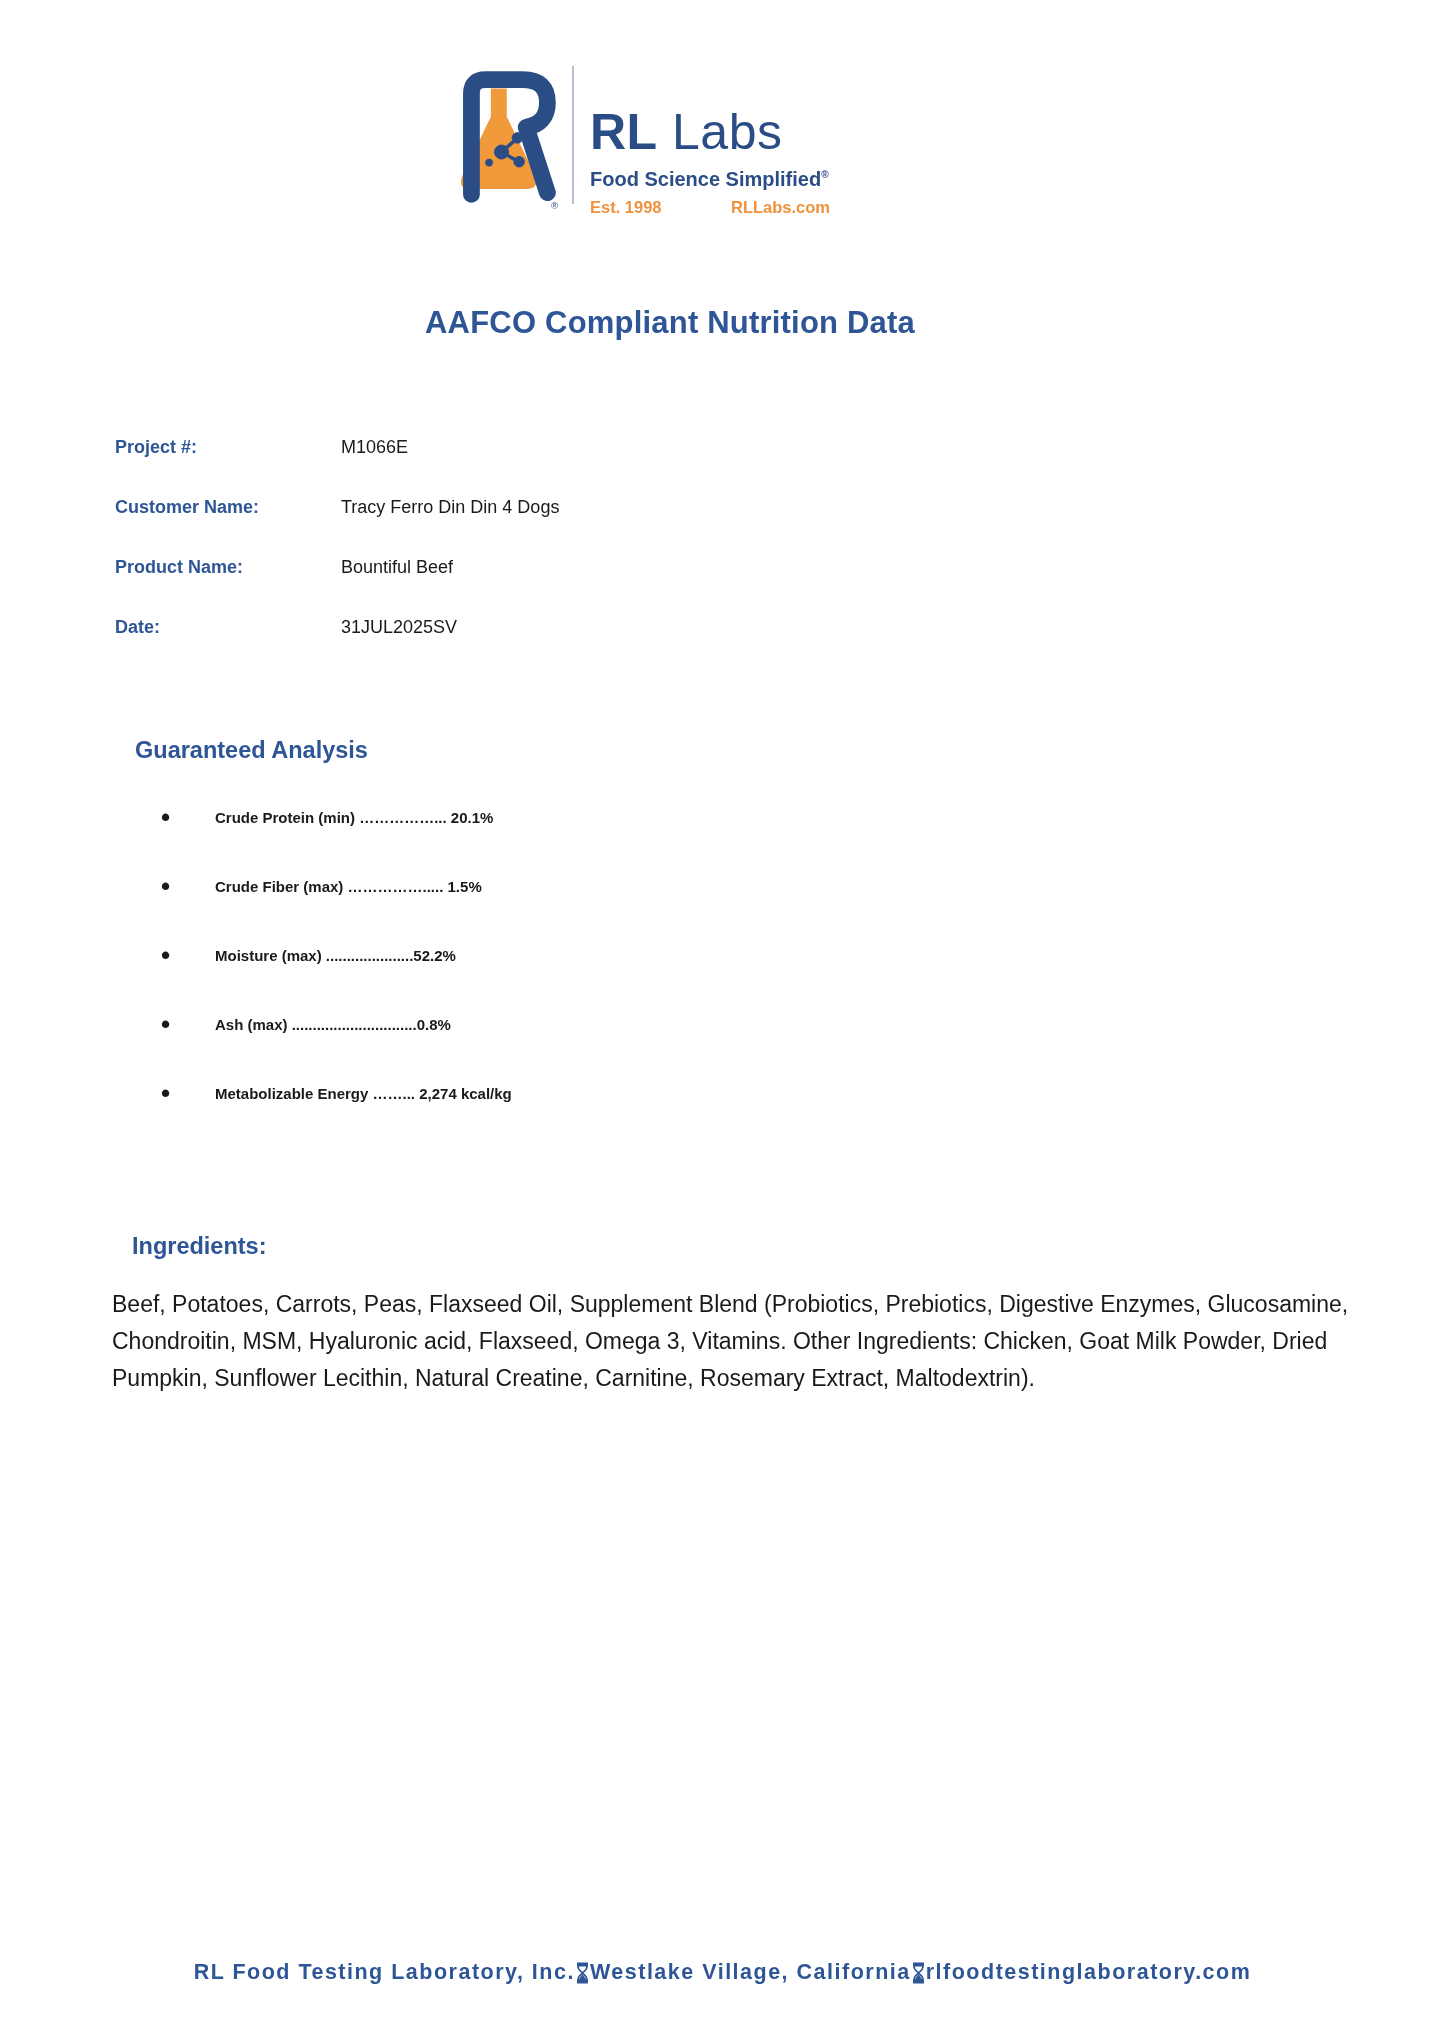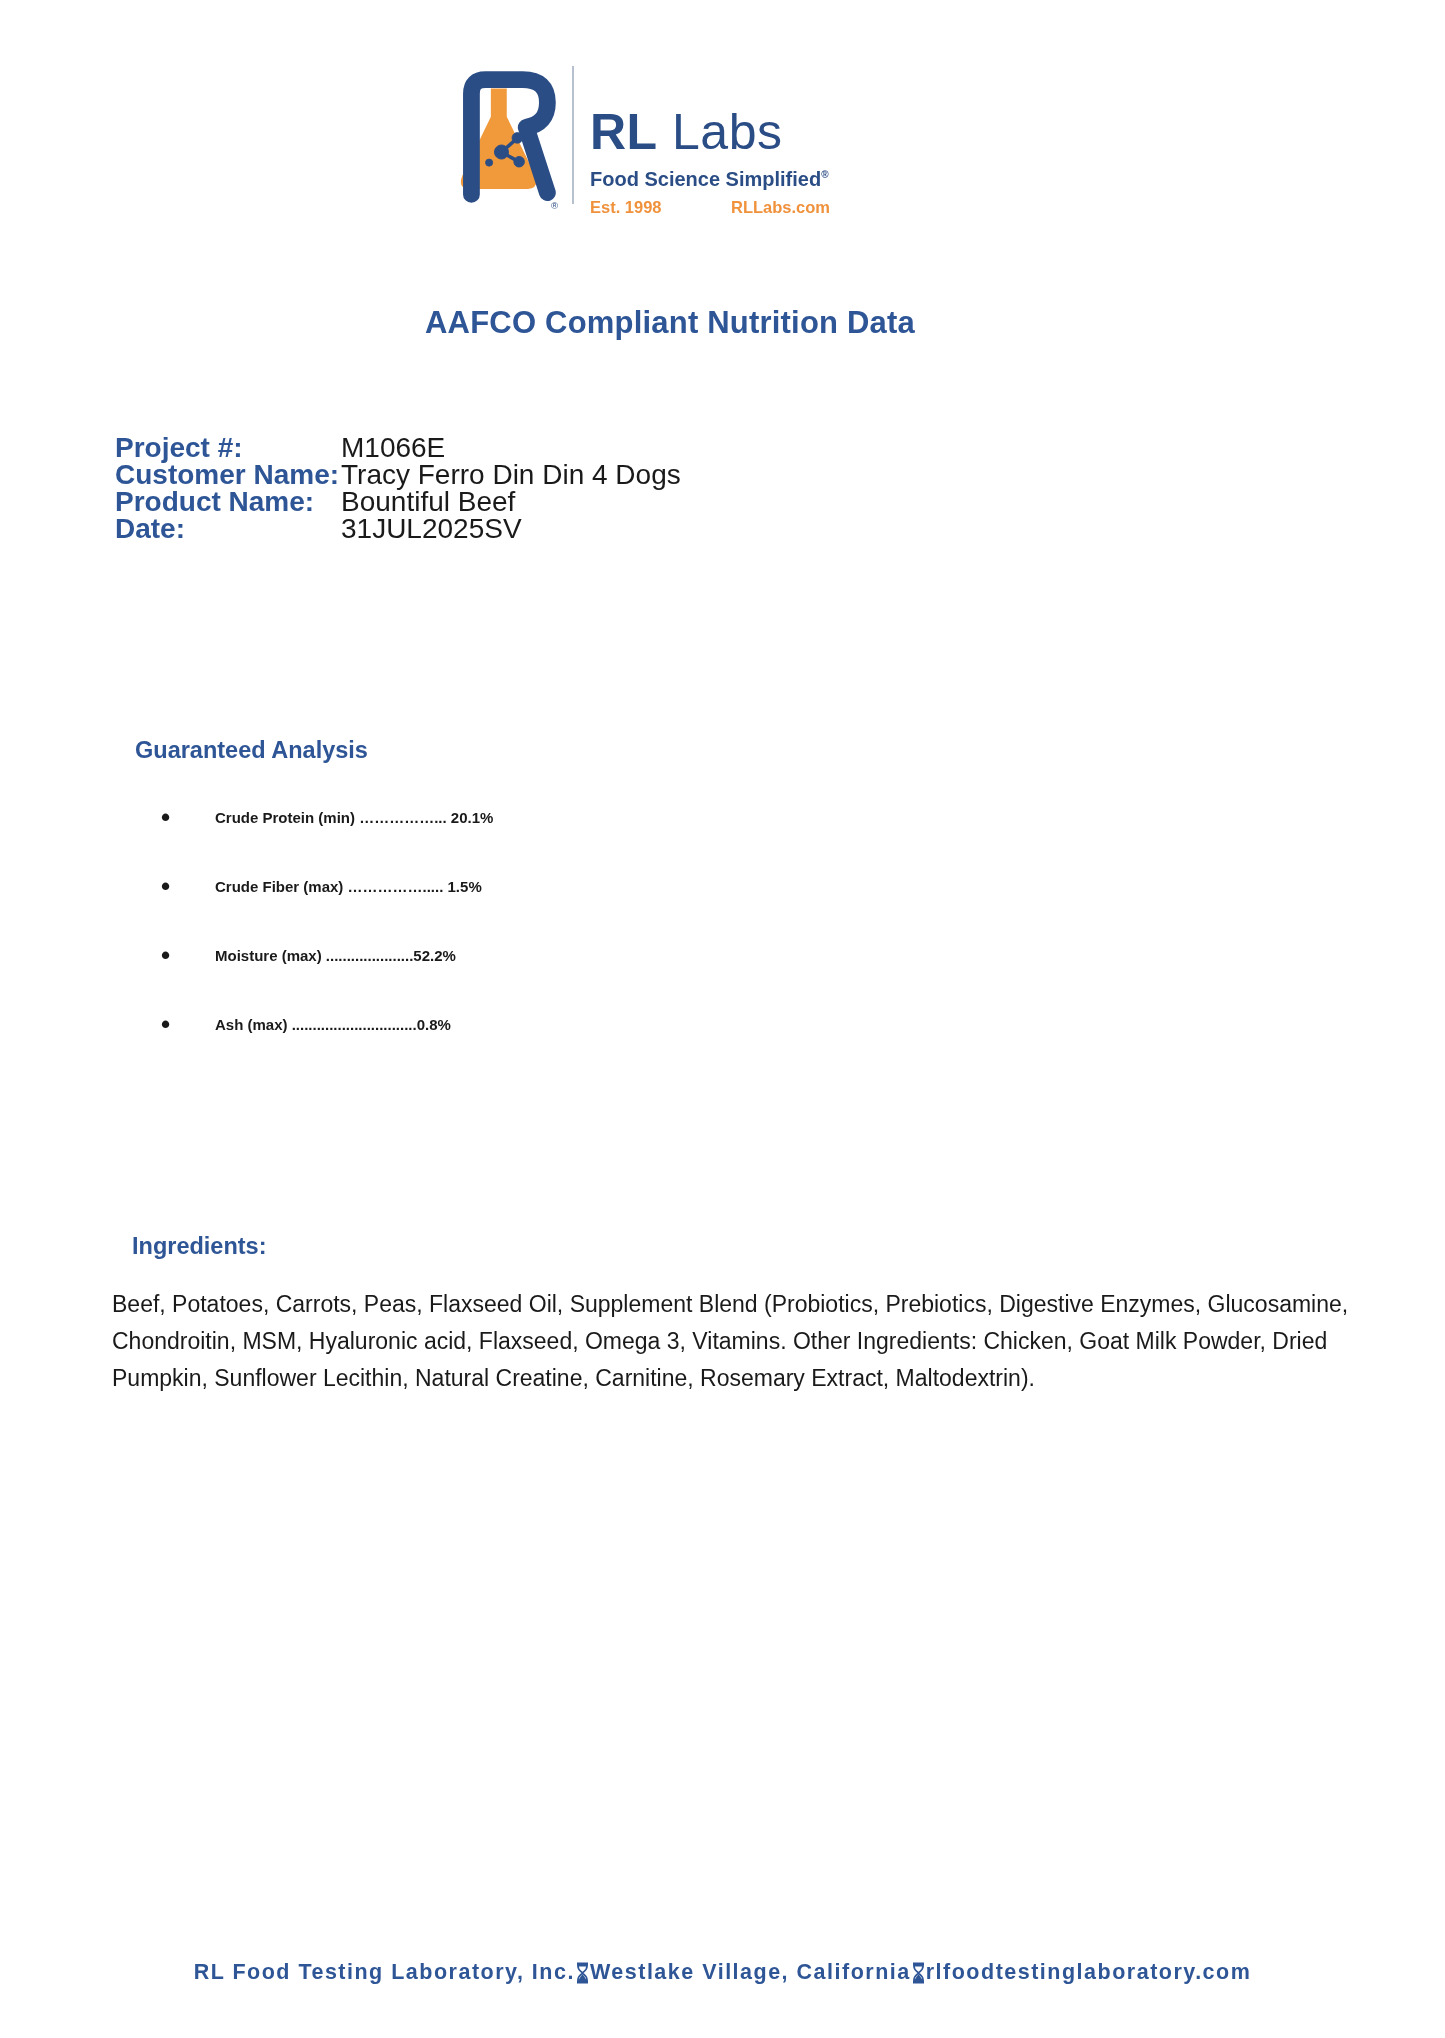--- a/index.html
+++ b/index.html
@@ -23,21 +23,21 @@
   .est-row { display:flex; justify-content:space-between; margin-top:7px; font-size:16.5px; font-weight:700; color:#f0913b; }
 
   
   .doc-title {
     position:absolute; top:305px; left:0; width:1340px; text-align:center;
     font-size:31px; font-weight:700; color:#2e5596; letter-spacing:0.2px;
   }
 
   
   .info { position:absolute; left:115px; top:434px; display:grid;
-          grid-template-columns:226px auto; font-size:28px; line-height:27px; }
+          grid-template-columns:226px auto; row-gap:33px; font-size:18px; line-height:27px; }
   .info .f-label { font-weight:700; color:#2e5596; }
   .info .f-value { color:#1a1a1a; }
 
   
   .ga { position:absolute; left:115px; top:737px; width:900px; }
   .section-heading { font-size:23.5px; font-weight:700; color:#2e5596;margin-left:20px; }
   .ga ul { list-style:none; margin-top:40px; }
   .ga li { position:relative; padding-left:100px; font-size:15px; font-weight:700;
            color:#1a1a1a; line-height:28px; margin-bottom:41px; white-space:nowrap; }
   .ga li::before { content:"•"; position:absolute; left:46px; top:-1px; font-size:26px; }
@@ -100,20 +100,21 @@
   <div class="f-value">31JUL2025SV</div>
 </div>
 
 <div class="ga">
   <div class="section-heading">Guaranteed Analysis</div>
   <ul>
     <li>Crude Protein (min) ……………... 20.1%</li>
     <li>Crude Fiber (max) ……………..... 1.5%</li>
     <li>Moisture (max) .....................52.2%</li>
     <li>Ash (max) ..............................0.8%</li>
+    <li>Metabolizable Energy ……... 2,274 kcal/kg</li>
   </ul>
 </div>
 
 <div class="ingredients">
   <div class="section-heading">Ingredients:</div>
   <p>Beef, Potatoes, Carrots, Peas, Flaxseed Oil, Supplement Blend (Probiotics, Prebiotics, Digestive Enzymes, Glucosamine, Chondroitin, MSM, Hyaluronic acid, Flaxseed, Omega 3, Vitamins. Other Ingredients: Chicken, Goat Milk Powder, Dried Pumpkin, Sunflower Lecithin, Natural Creatine, Carnitine, Rosemary Extract, Maltodextrin).</p>
 </div>
 
 <div class="footer">
   <span>RL Food Testing Laboratory, Inc.</span>

